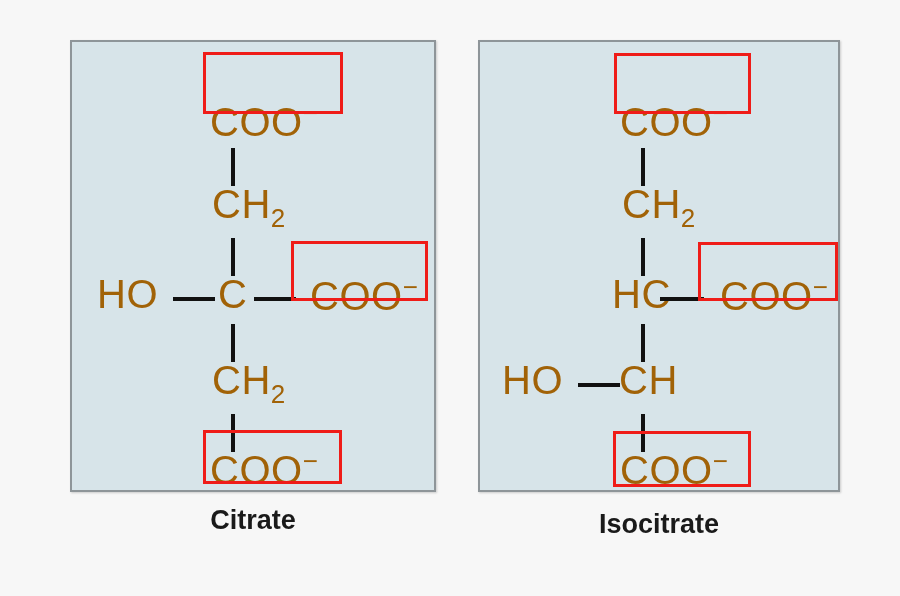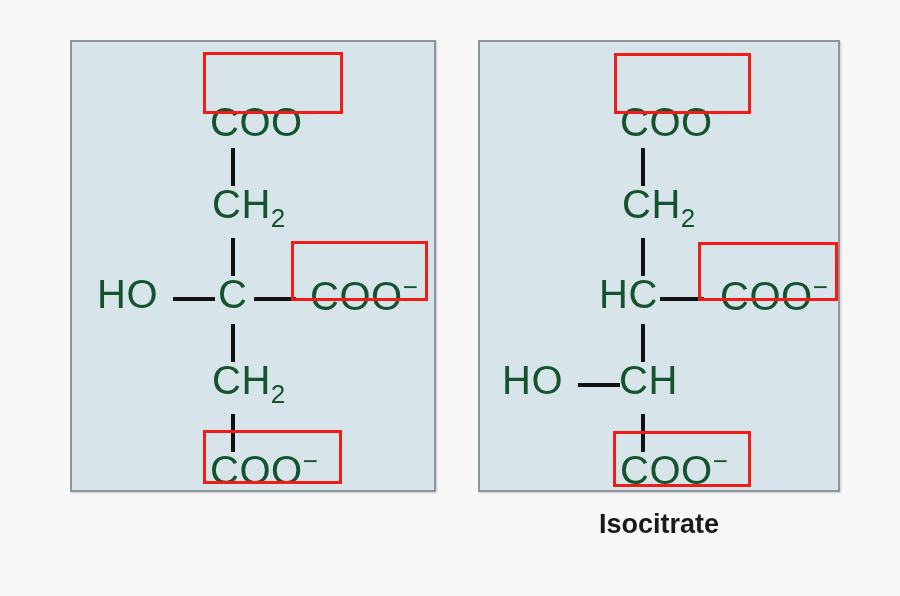--- a/index.html
+++ b/index.html
@@ -34,21 +34,21 @@
 
   
   .structure {
     position: absolute;
     inset: 0;
   }
 
   
   .atom {
     position: absolute;
-    color: #14532d;
+    color: #a16207;
     font-family: "Liberation Sans", sans-serif;
     font-size: 40px;
     font-weight: 400;
     line-height: 1;
     white-space: nowrap;
     letter-spacing: 0.5px;
   }
   .atom .sub {
     font-size: 26px;
     vertical-align: sub;
@@ -138,21 +138,21 @@
     <div class="structure">
 
       <div class="atom" style="left:140px; top:58px;"><span>COO</span><span class="sup">−</span></div>
 
       <div class="bond-v" style="left:161px; top:106px; height:38px;"></div>
 
       <div class="atom" style="left:142px; top:142px;"><span>CH</span><span class="sub">2</span></div>
 
       <div class="bond-v" style="left:161px; top:196px; height:38px;"></div>
 
-      <div class="atom" style="left:119px; top:232px;"><span>HC</span></div>
+      <div class="atom" style="left:132px; top:232px;"><span>HC</span></div>
 
       <div class="bond-h" style="left:180px; top:255px; width:44px;"></div>
 
       <div class="atom" style="left:240px; top:232px;"><span>COO</span><span class="sup">−</span></div>
 
       <div class="bond-v" style="left:161px; top:282px; height:38px;"></div>
 
       <div class="atom" style="left:22px; top:318px;"><span>HO</span></div>
 
       <div class="bond-h" style="left:98px; top:341px; width:42px;"></div>
@@ -163,15 +163,16 @@
 
       <div class="atom" style="left:140px; top:406px;"><span>COO</span><span class="sup">−</span></div>
 
       <div class="hl-box" style="left:134px; top:11px; width:137px; height:61px;"></div>
       <div class="hl-box" style="left:218px; top:200px; width:140px; height:59px;"></div>
       <div class="hl-box" style="left:133px; top:389px; width:138px; height:56px;"></div>
 
     </div>
   </div>
 
+  <div class="caption caption-citrate">Citrate</div>
   <div class="caption caption-isocitrate">Isocitrate</div>
 
 </div>
 
 </body></html>

